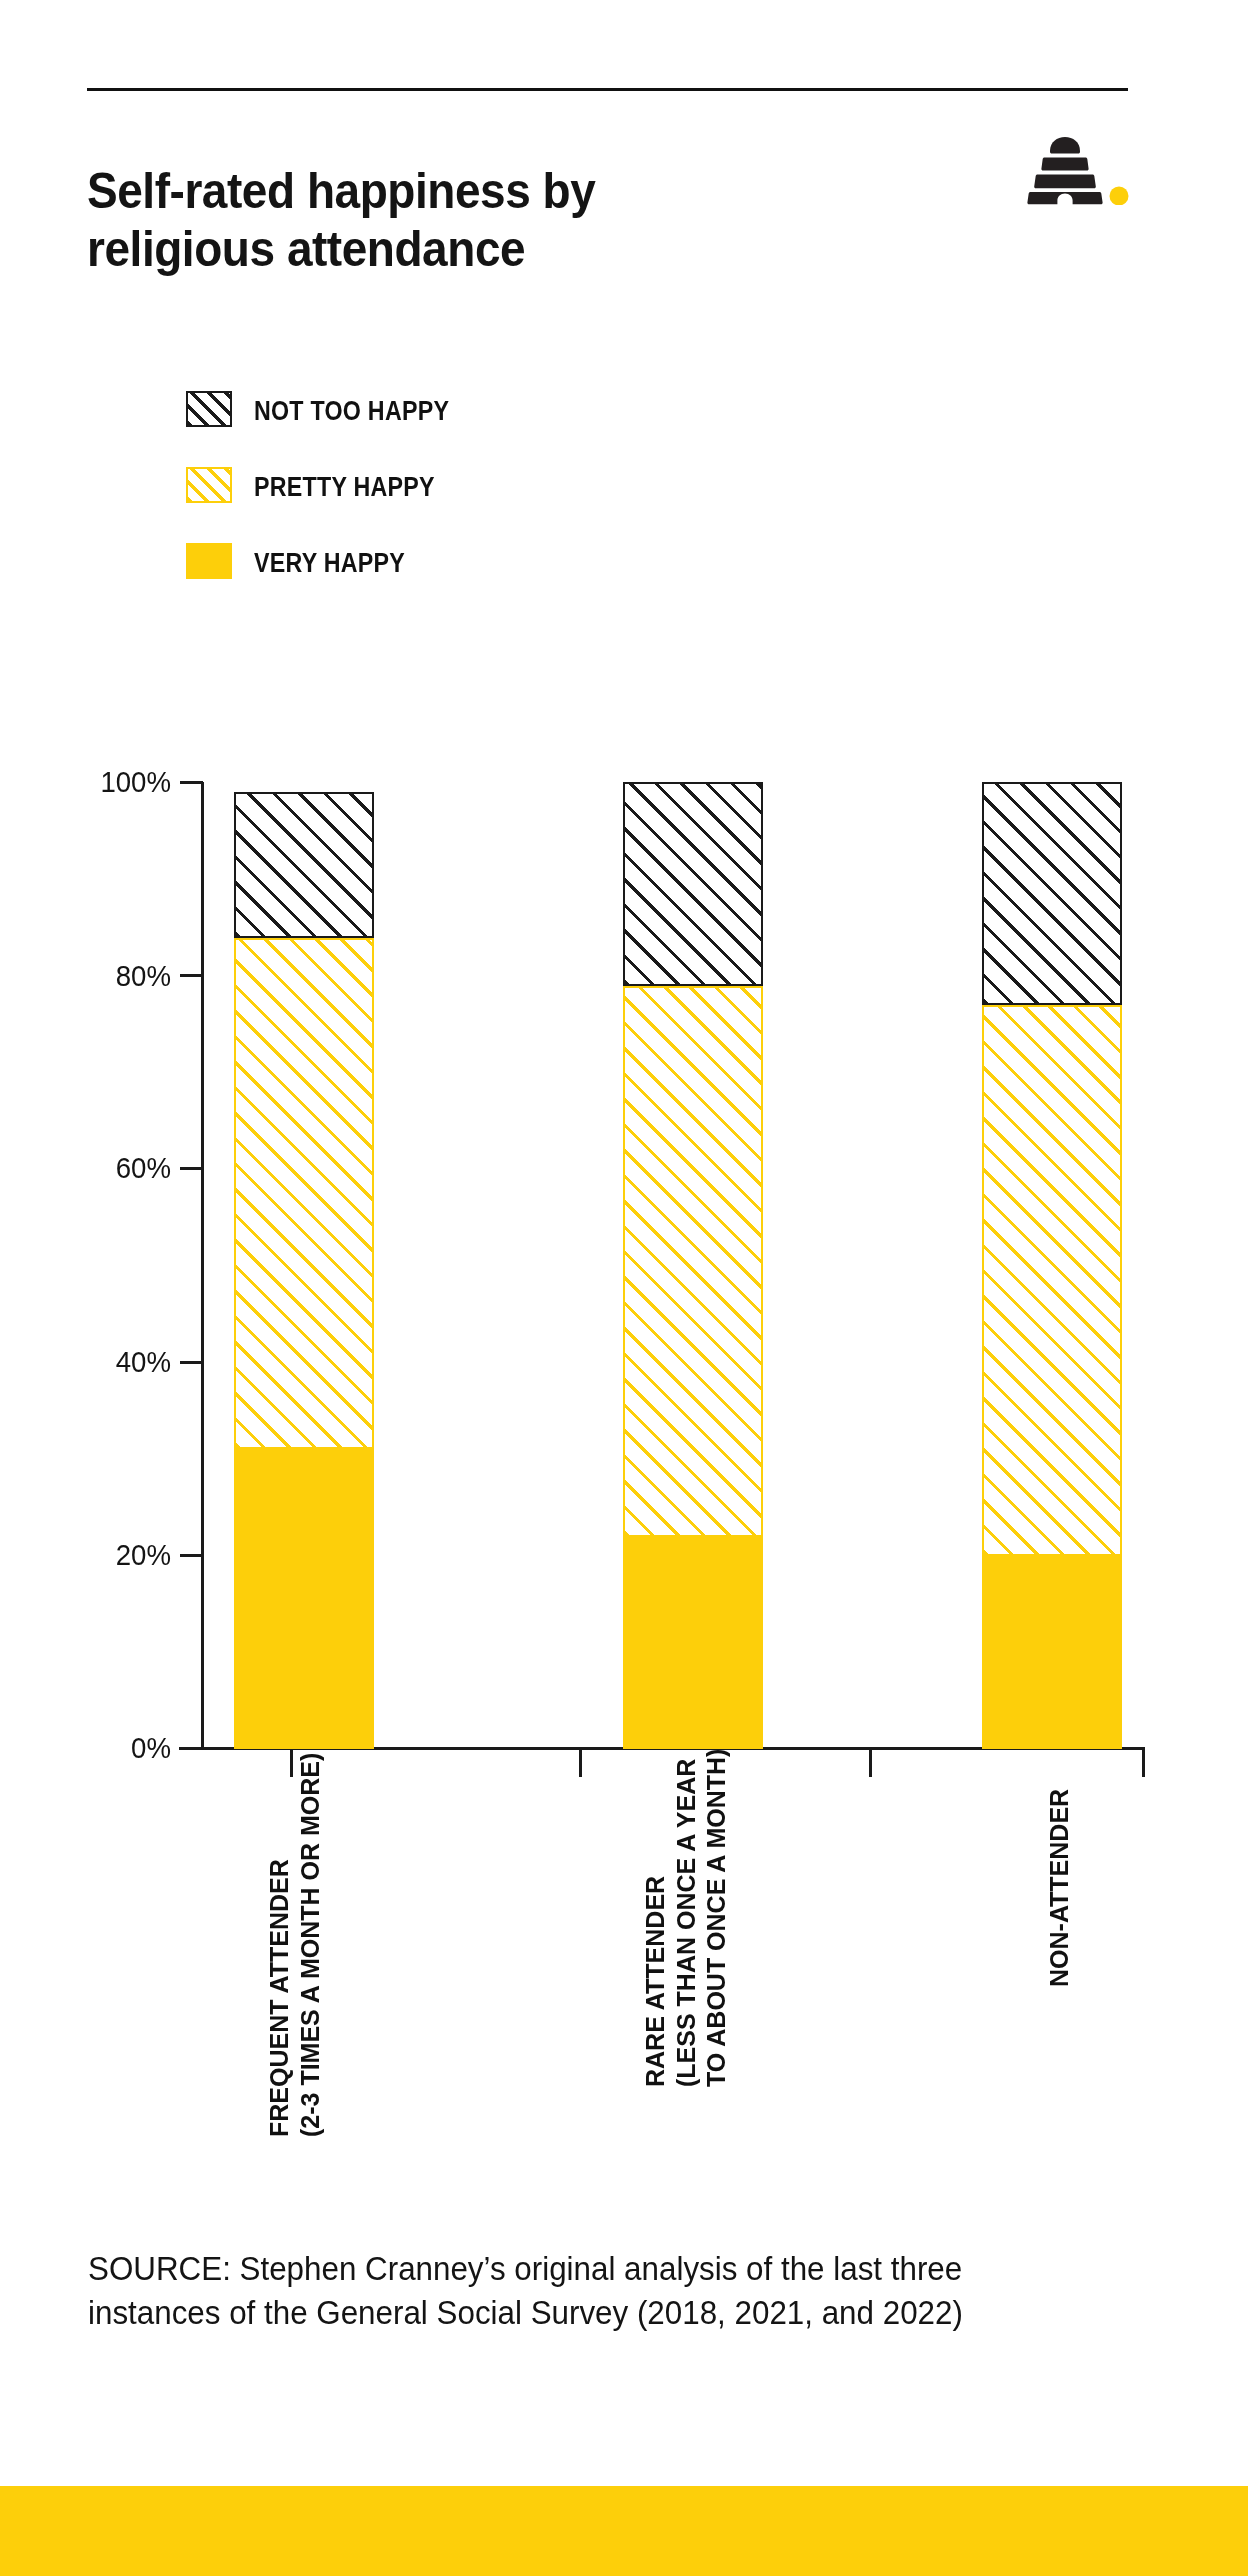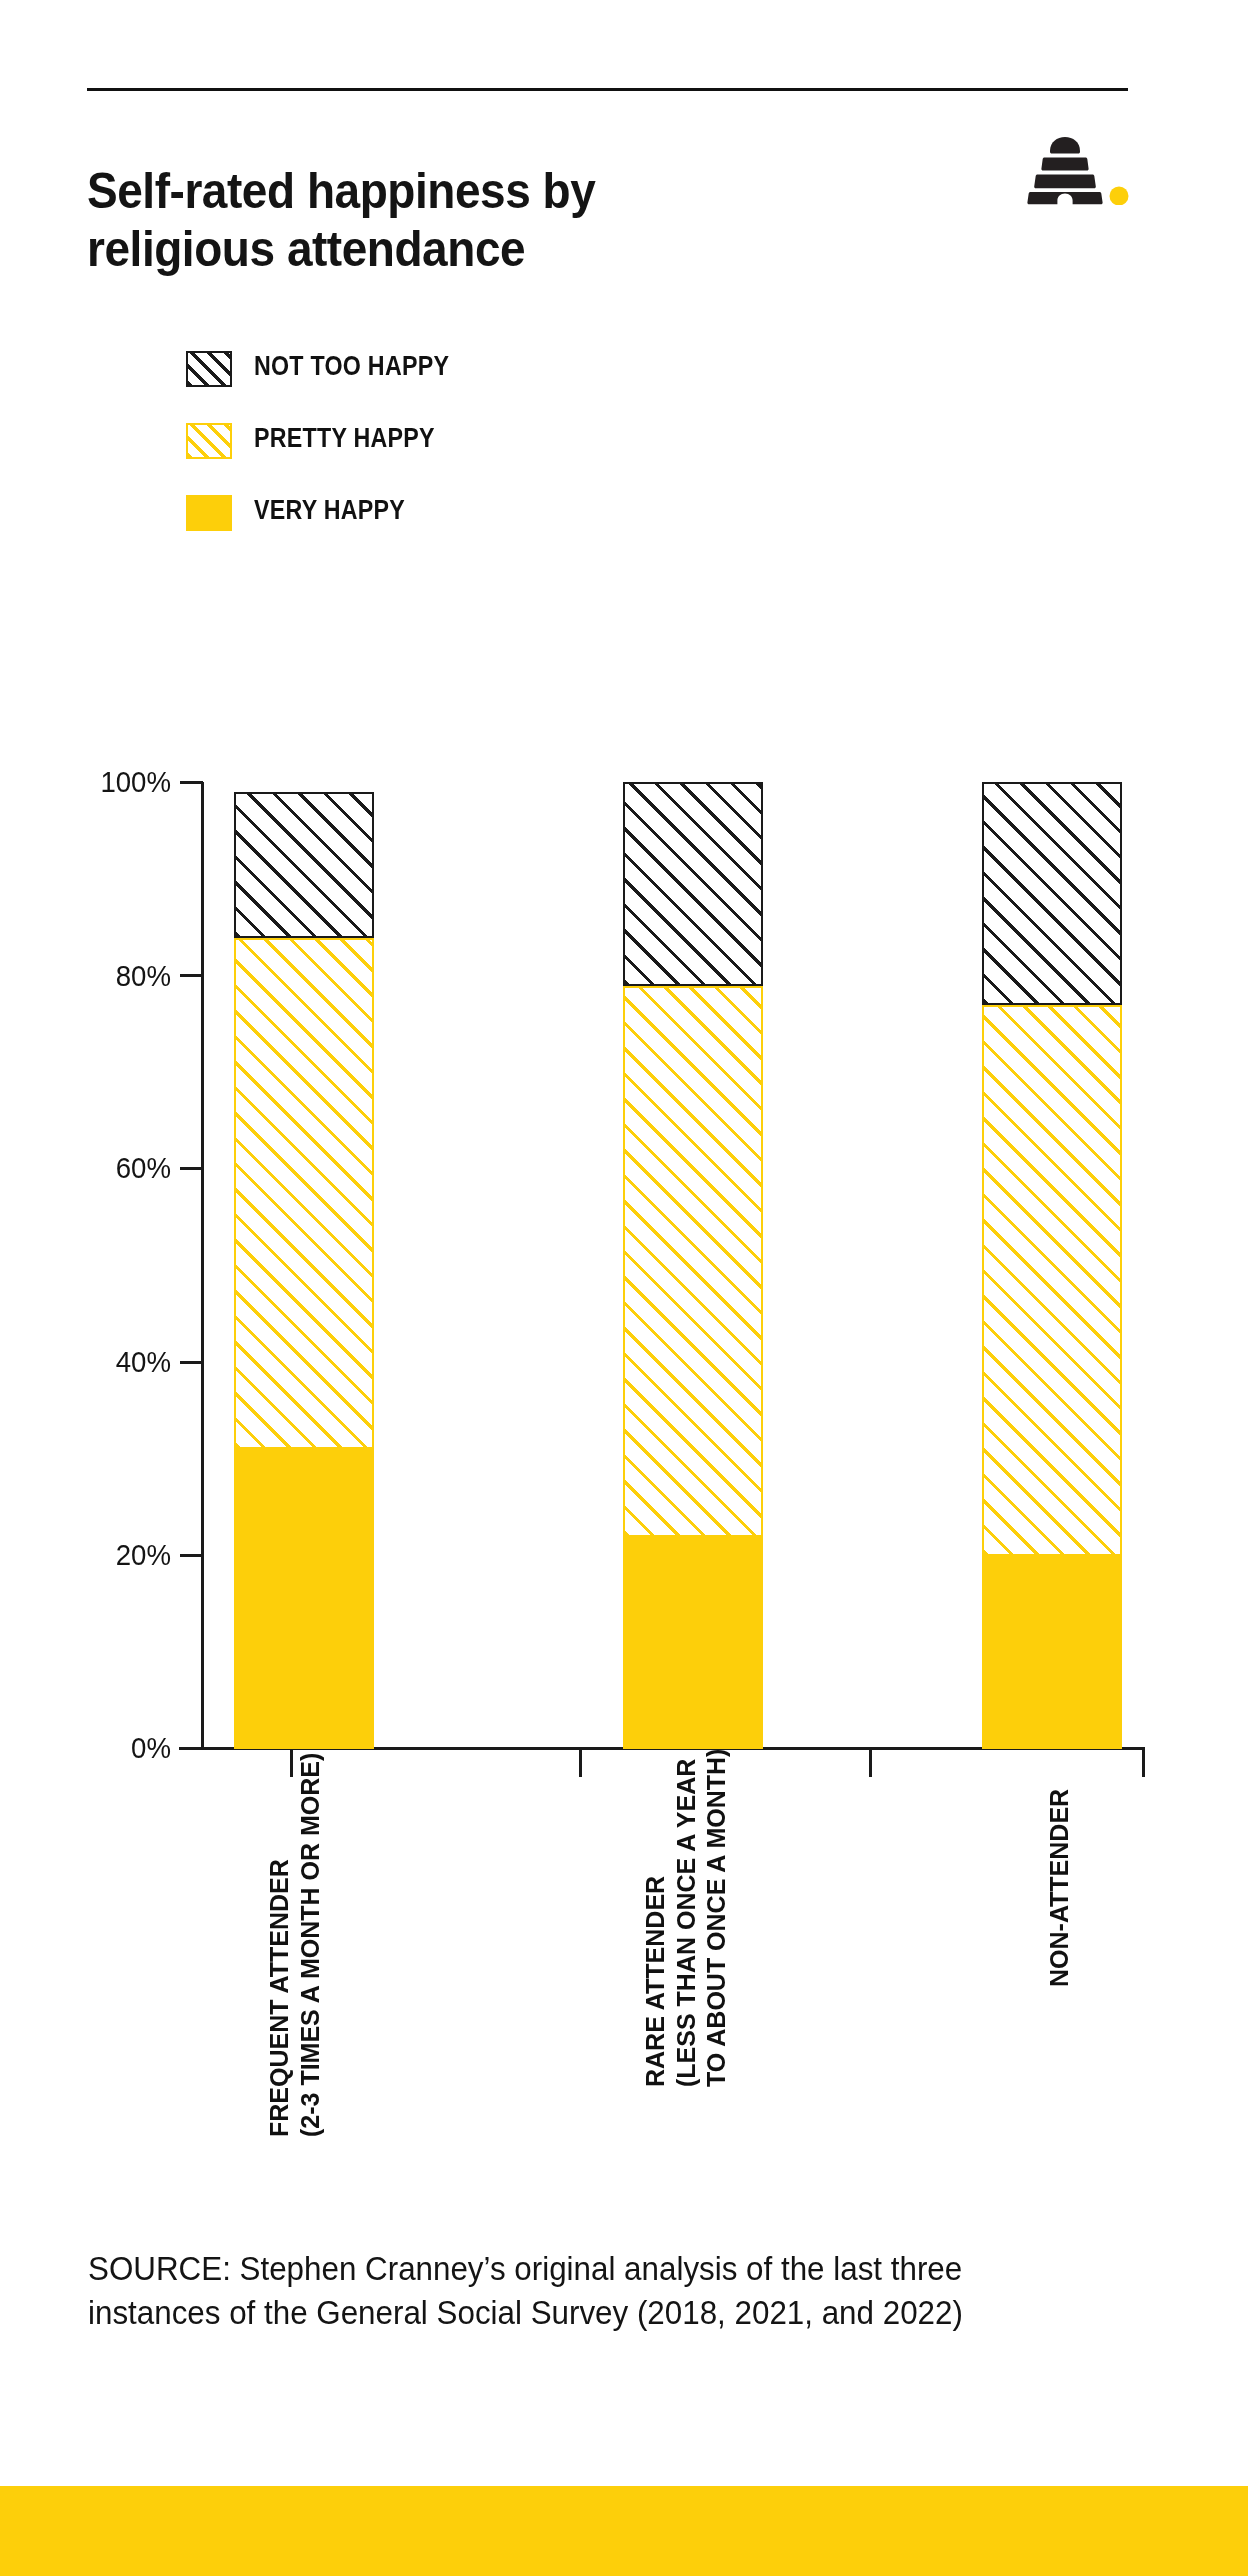--- a/index.html
+++ b/index.html
@@ -27,21 +27,21 @@
     transform:scaleX(0.92);
     transform-origin:left top;
   }
 
   
   #logo { position:absolute; left:1020px; top:135px; width:110px; height:70px; }
   #logo svg { display:block; }
 
   
   #legend { position:absolute; left:186px; top:351px; }
-  .legend-row { display:flex; align-items:flex-start; height:36px; margin-bottom:36px; }
+  .legend-row { display:flex; align-items:flex-end; height:36px; margin-bottom:36px;margin-top:40px; }
   .legend-swatch { width:46px; height:36px; box-sizing:border-box; flex:0 0 auto; }
   .sw-nottoohappy {
     border:2.5px solid #1a1a1a;
     background-color:#ffffff;
     background-image:repeating-linear-gradient(45deg,
       #1a1a1a 0px, #1a1a1a 3px, transparent 3px, transparent 12px);
   }
   .sw-prettyhappy {
     border:2.5px solid #FDCF0A;
     background-color:#ffffff;

